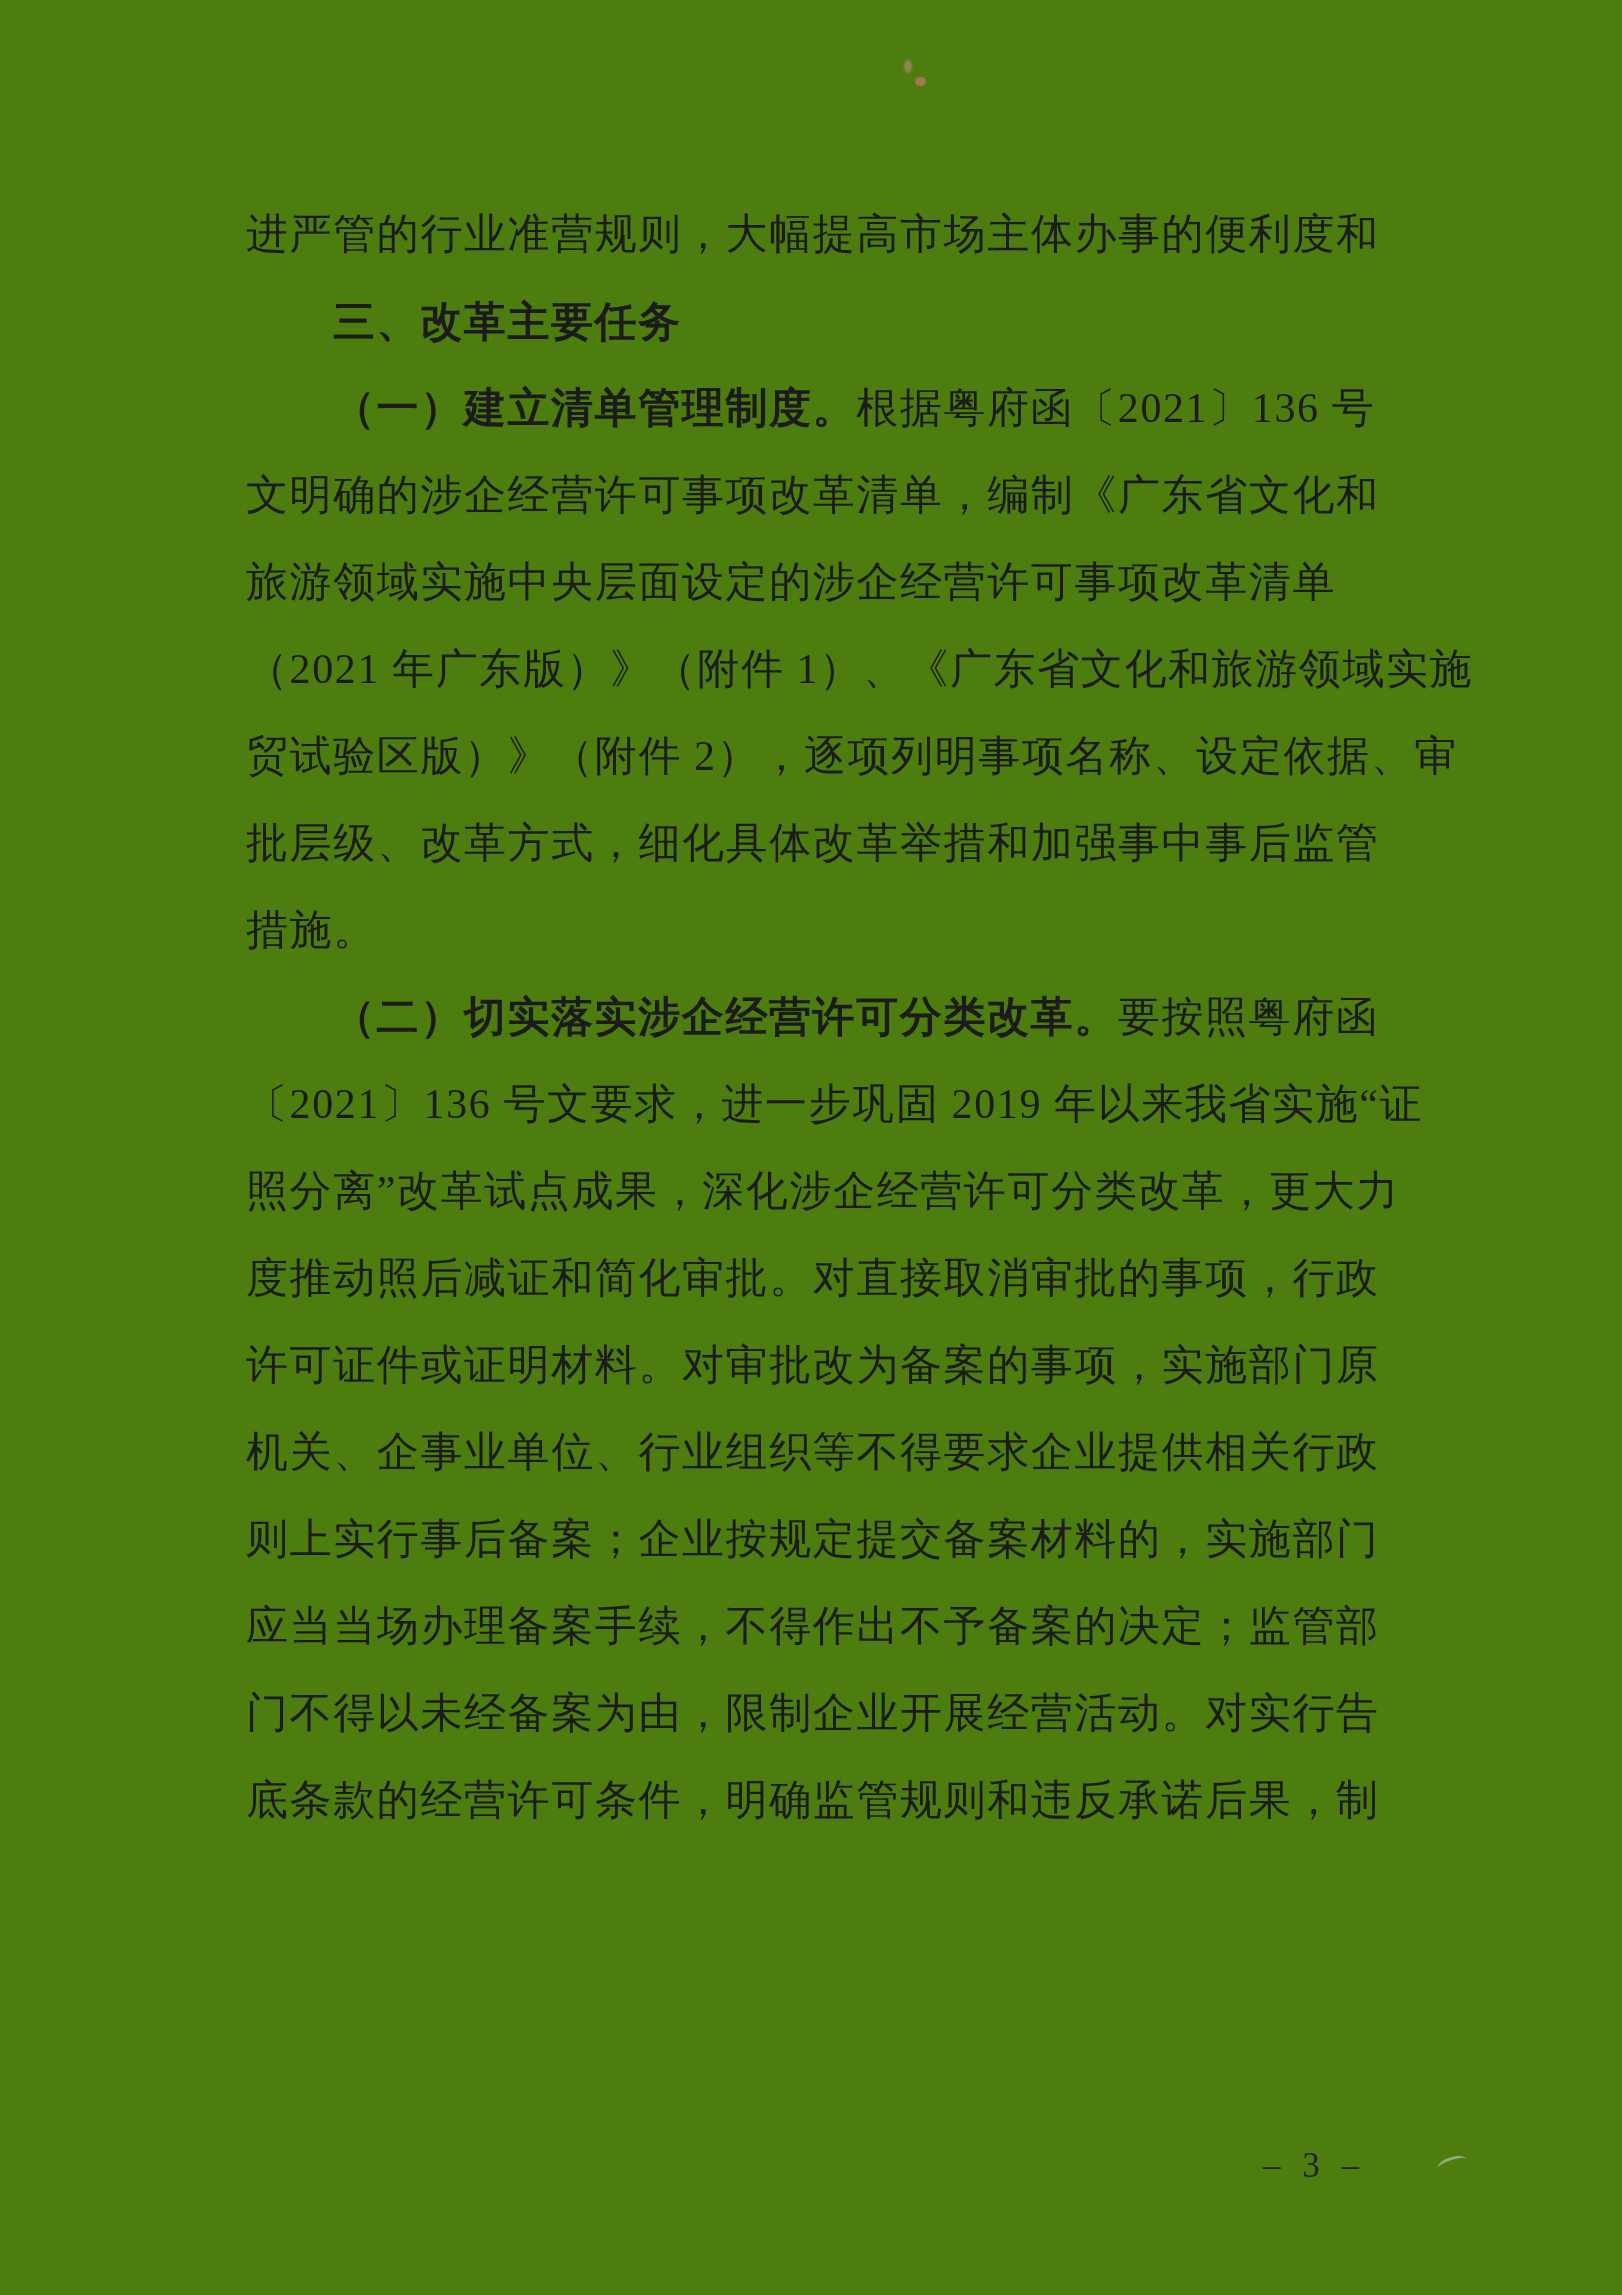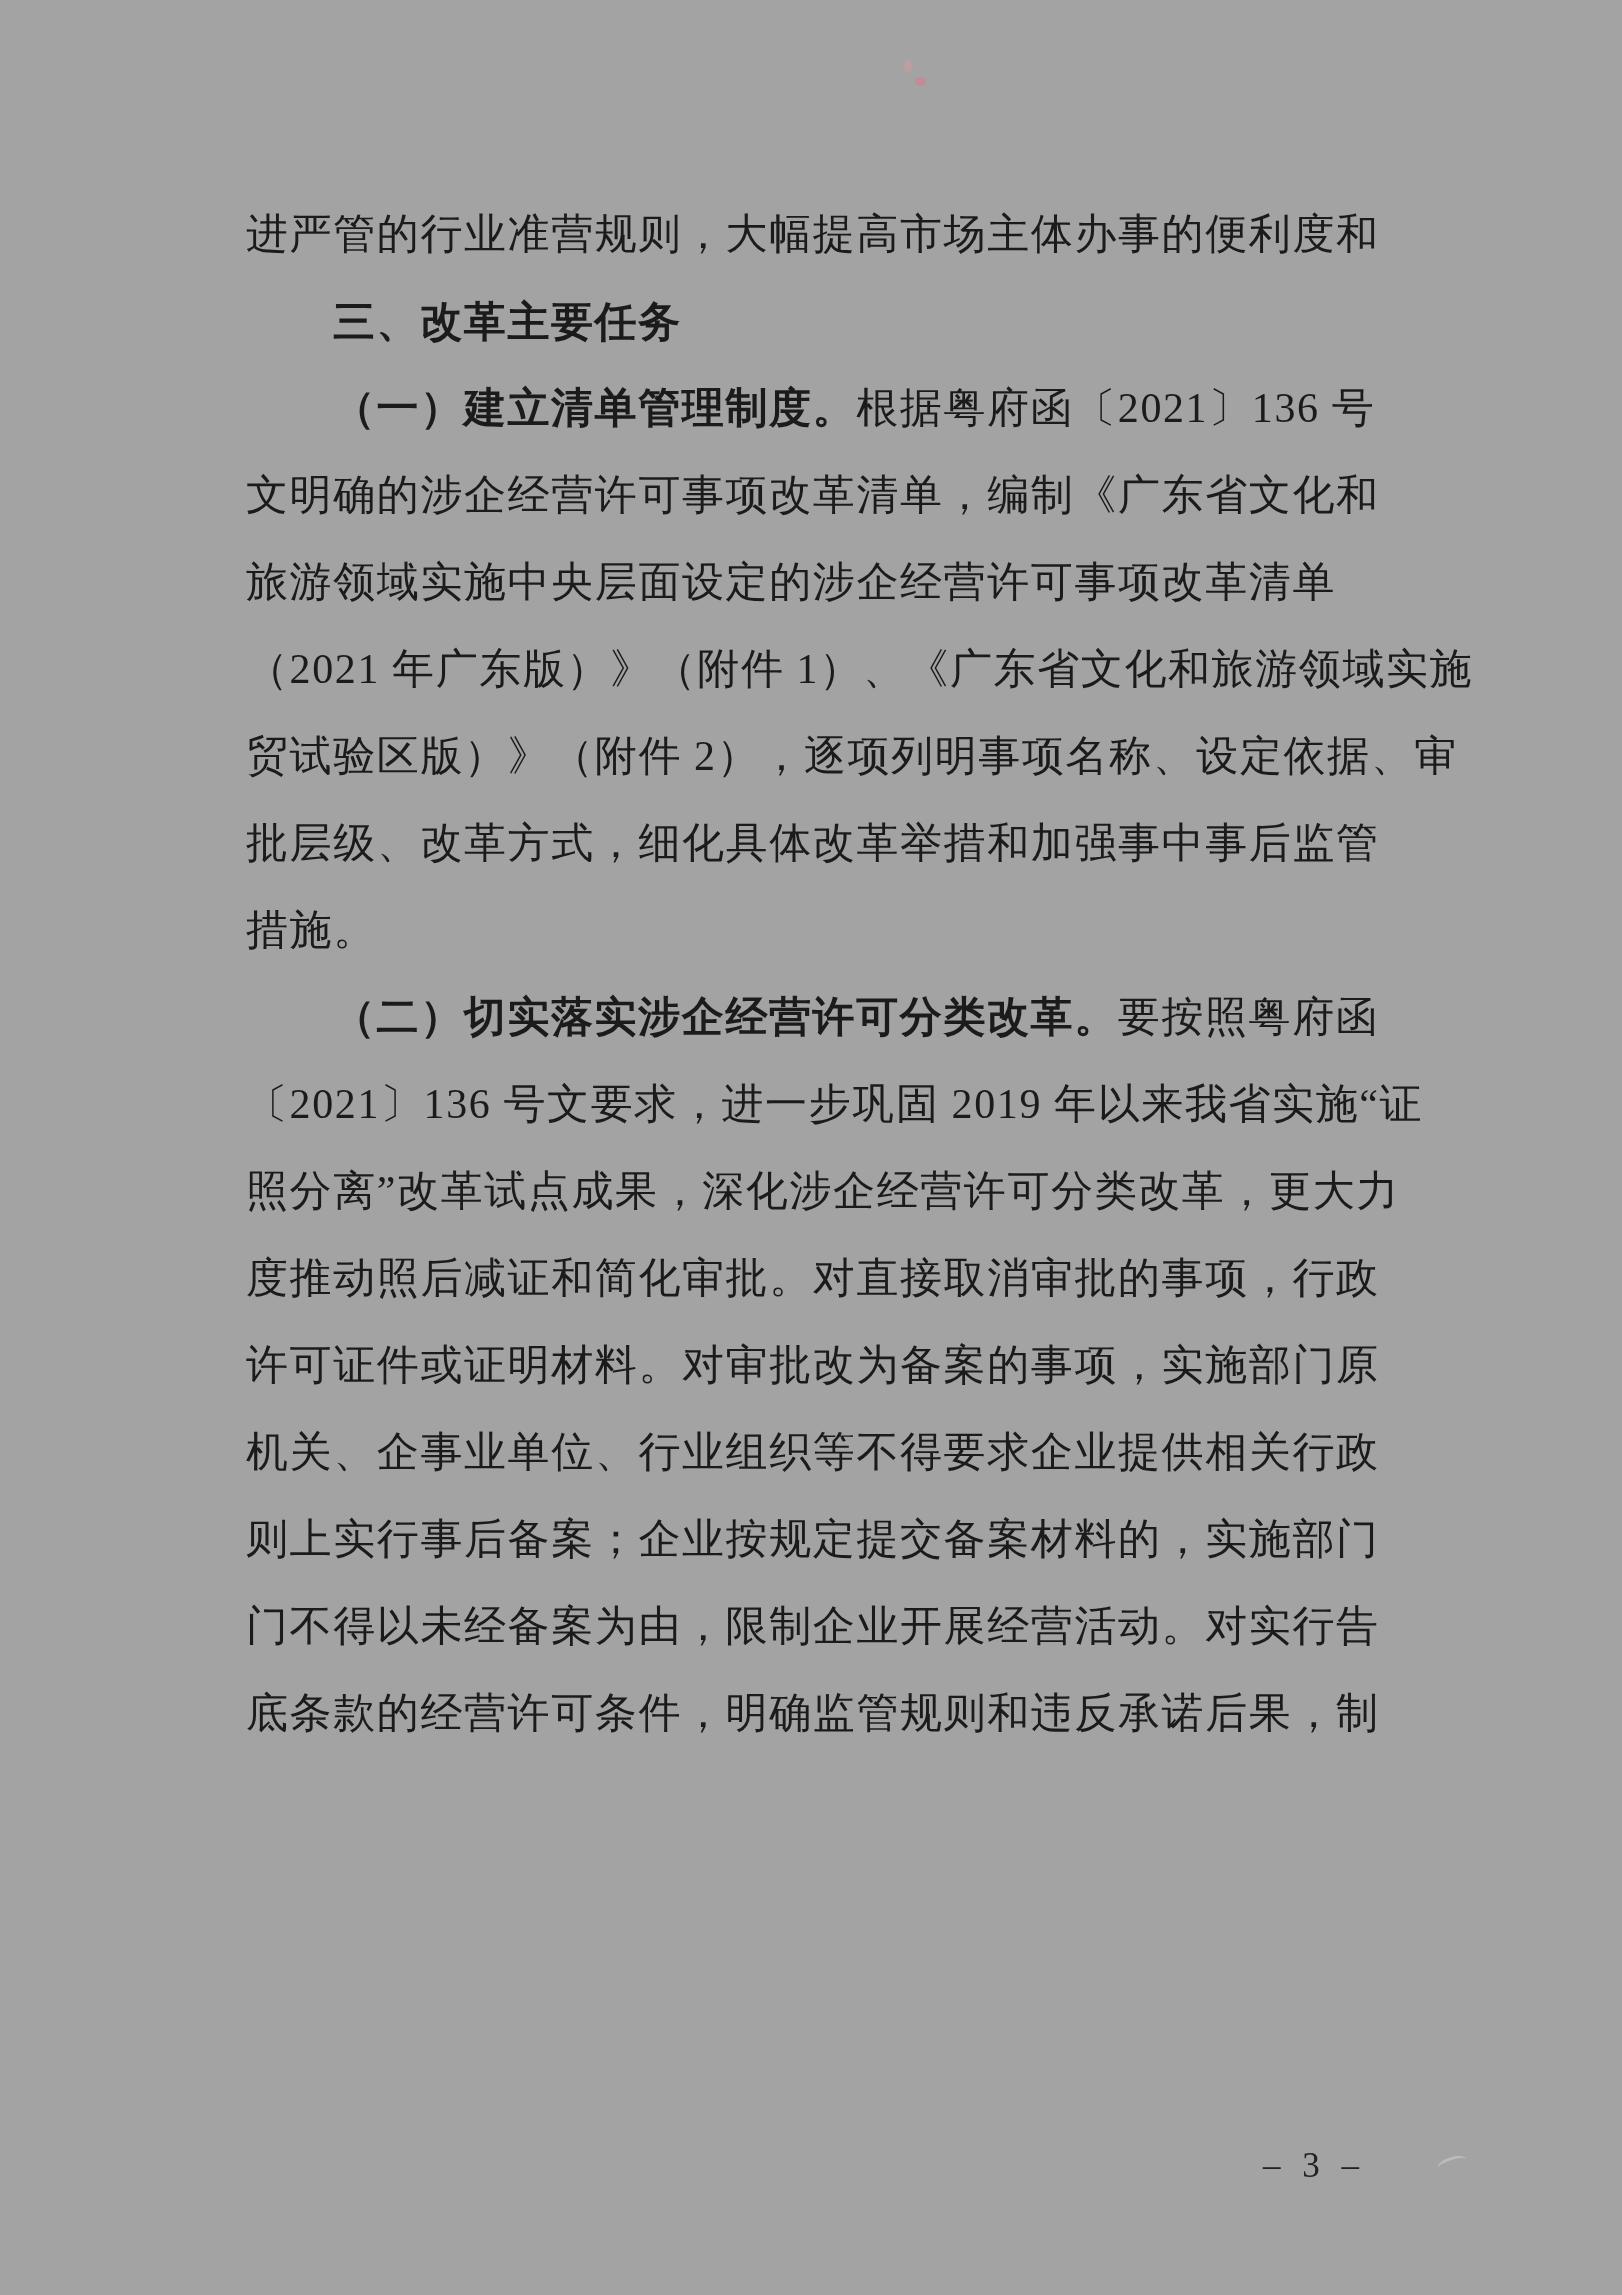--- a/index.html
+++ b/index.html
@@ -4,21 +4,21 @@
 <style>
   html, body {
     margin: 0;
     padding: 0;
     background: #ffffff;
   }
   .page {
     position: relative;
     width: 1623px;
     height: 2295px;
-    background: #a3a3a3;
+    background: #4d7c0f;
     overflow: hidden;
     font-family: "Liberation Serif", "DejaVu Serif", serif;
     color: #1b1b1b;
   }
   .body-text {
     position: absolute;
     left: 246px;
     top: 191px;
     width: 1132px;
   }
@@ -115,20 +115,21 @@
     <div class="line"><span>照分离”改革试点成果，深化涉企经营许可分类改革，更大力</span></div>
 
     <div class="line"><span>度推动照后减证和简化审批。对直接取消审批的事项，行政</span></div>
 
     <div class="line"><span>许可证件或证明材料。对审批改为备案的事项，实施部门原</span></div>
 
     <div class="line"><span>机关、企事业单位、行业组织等不得要求企业提供相关行政</span></div>
 
     <div class="line"><span>则上实行事后备案；企业按规定提交备案材料的，实施部门</span></div>
 
+    <div class="line"><span>应当当场办理备案手续，不得作出不予备案的决定；监管部</span></div>
 
     <div class="line"><span>门不得以未经备案为由，限制企业开展经营活动。对实行告</span></div>
 
 
     <div class="line"><span>底条款的经营许可条件，明确监管规则和违反承诺后果，制</span></div>
 
   </div>
 
   <div class="footer">– 3 –</div>
 

